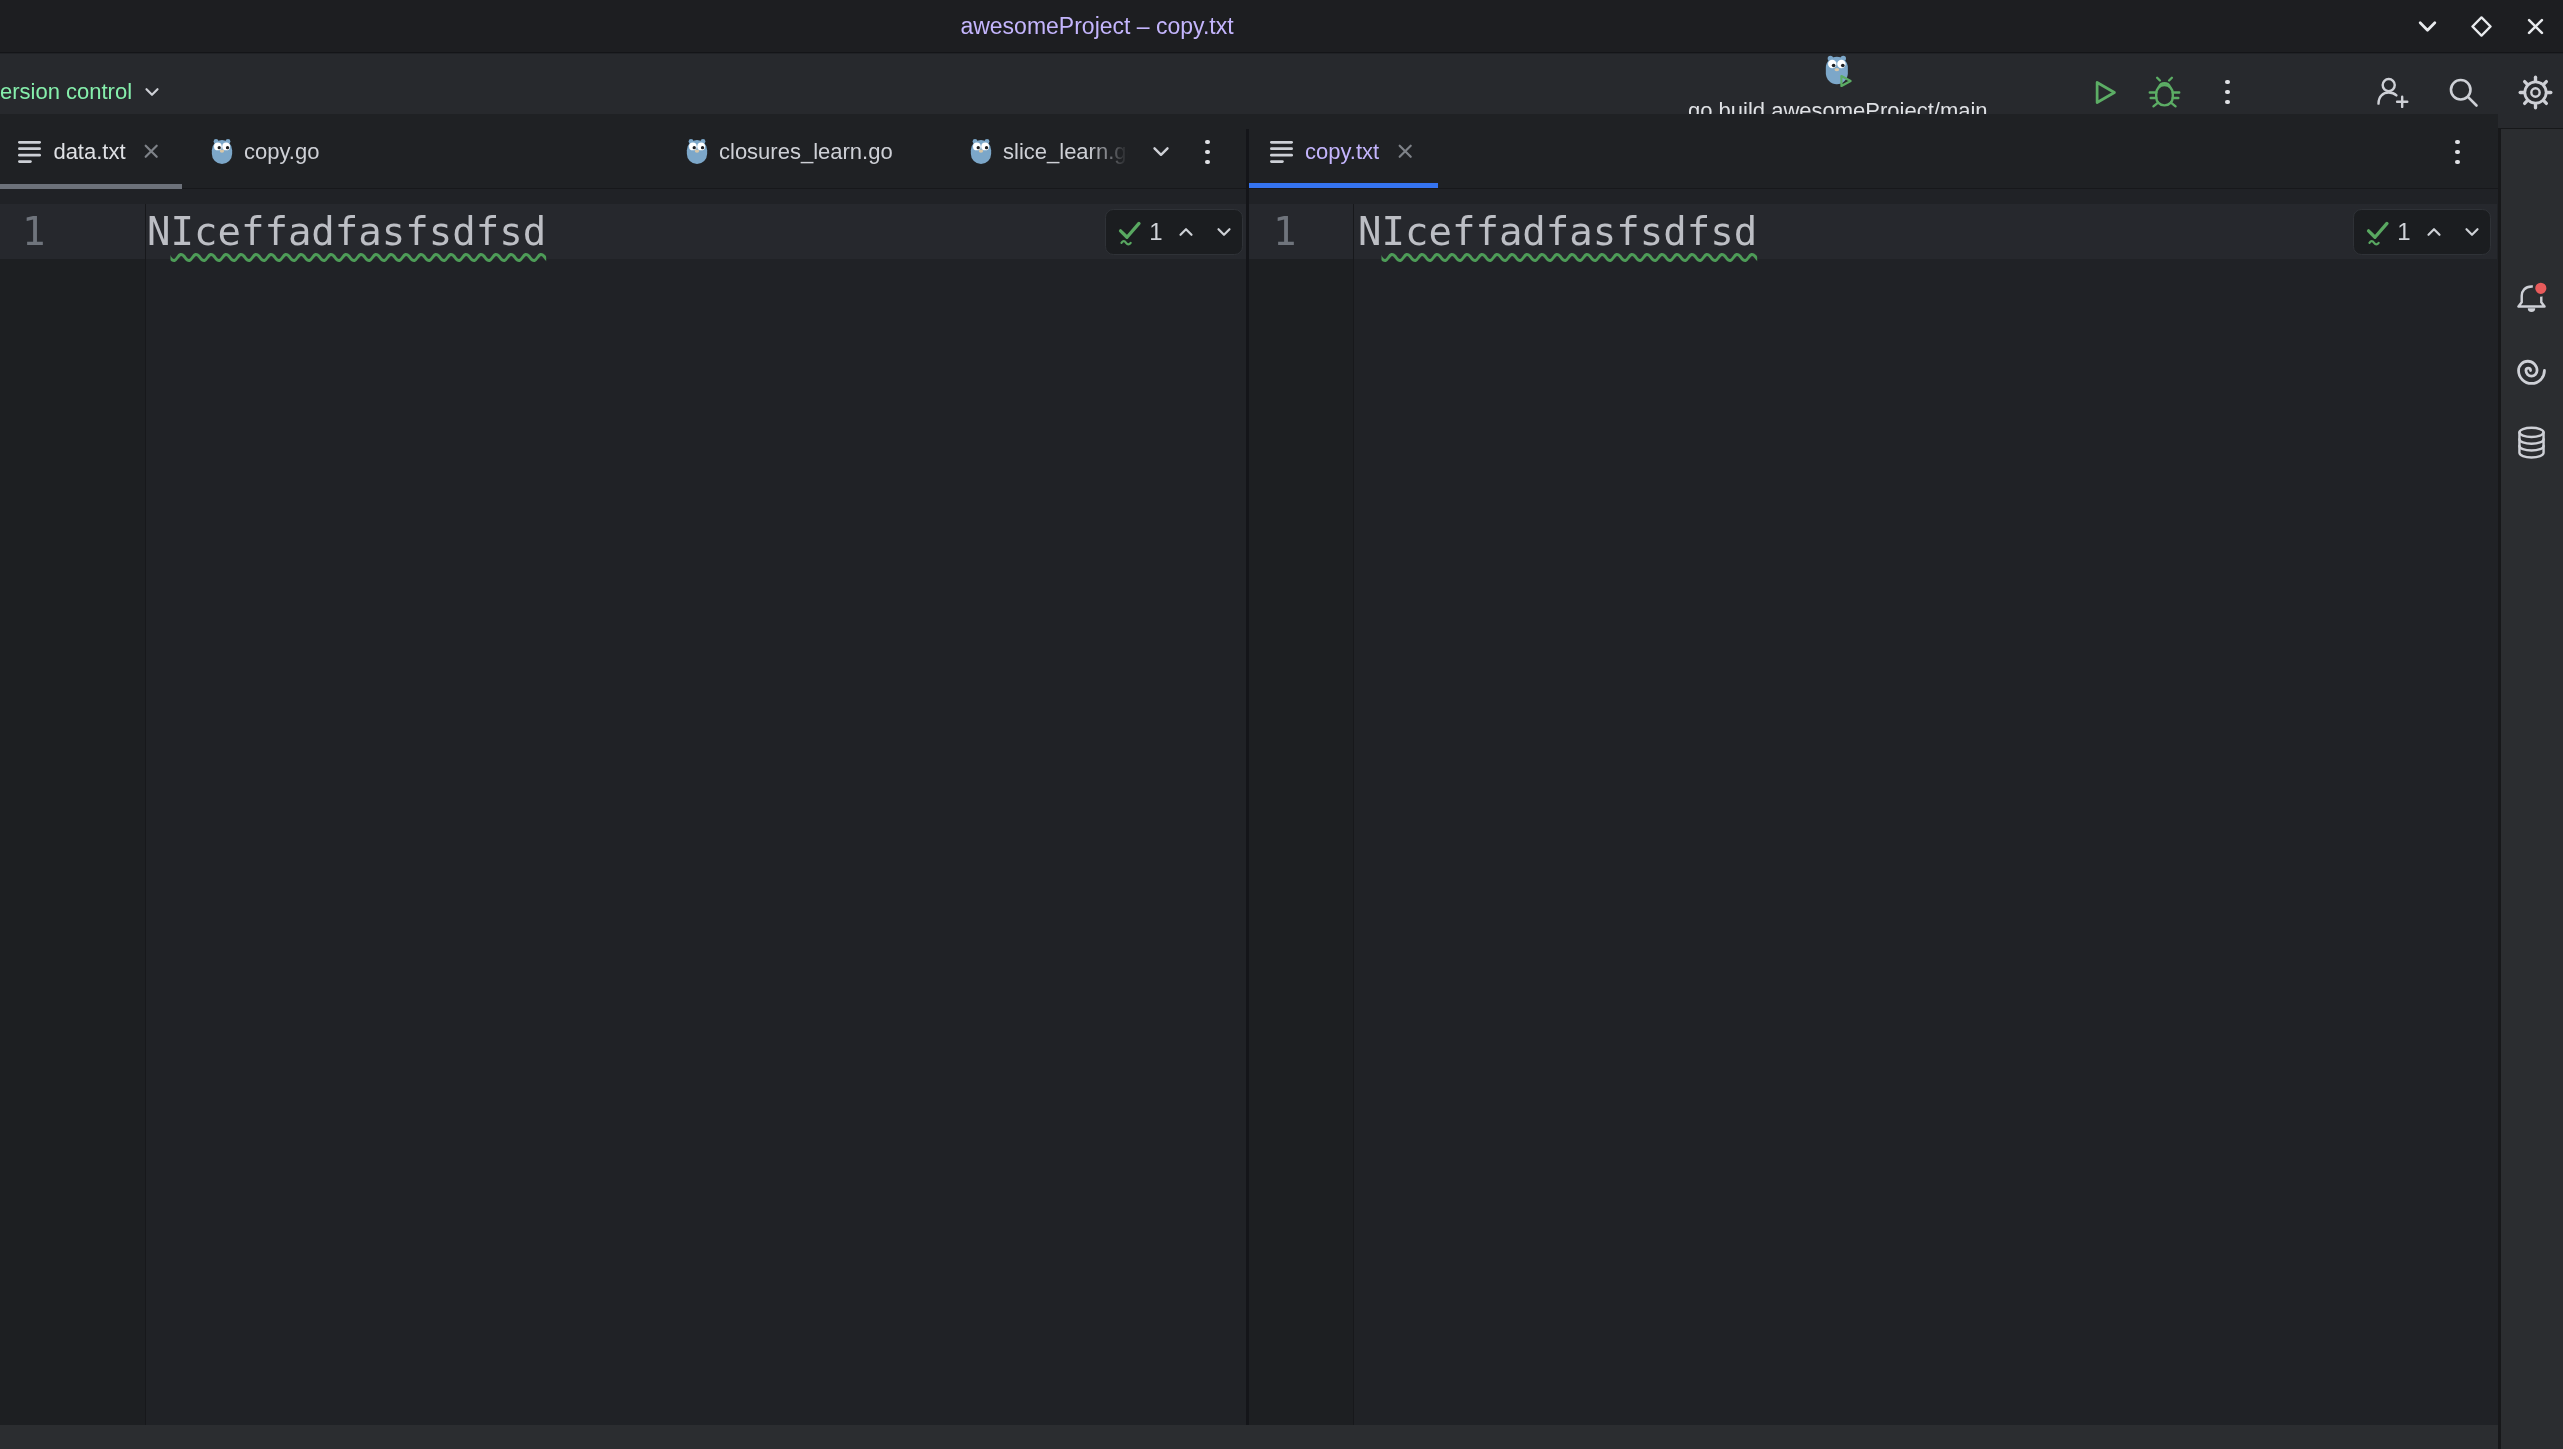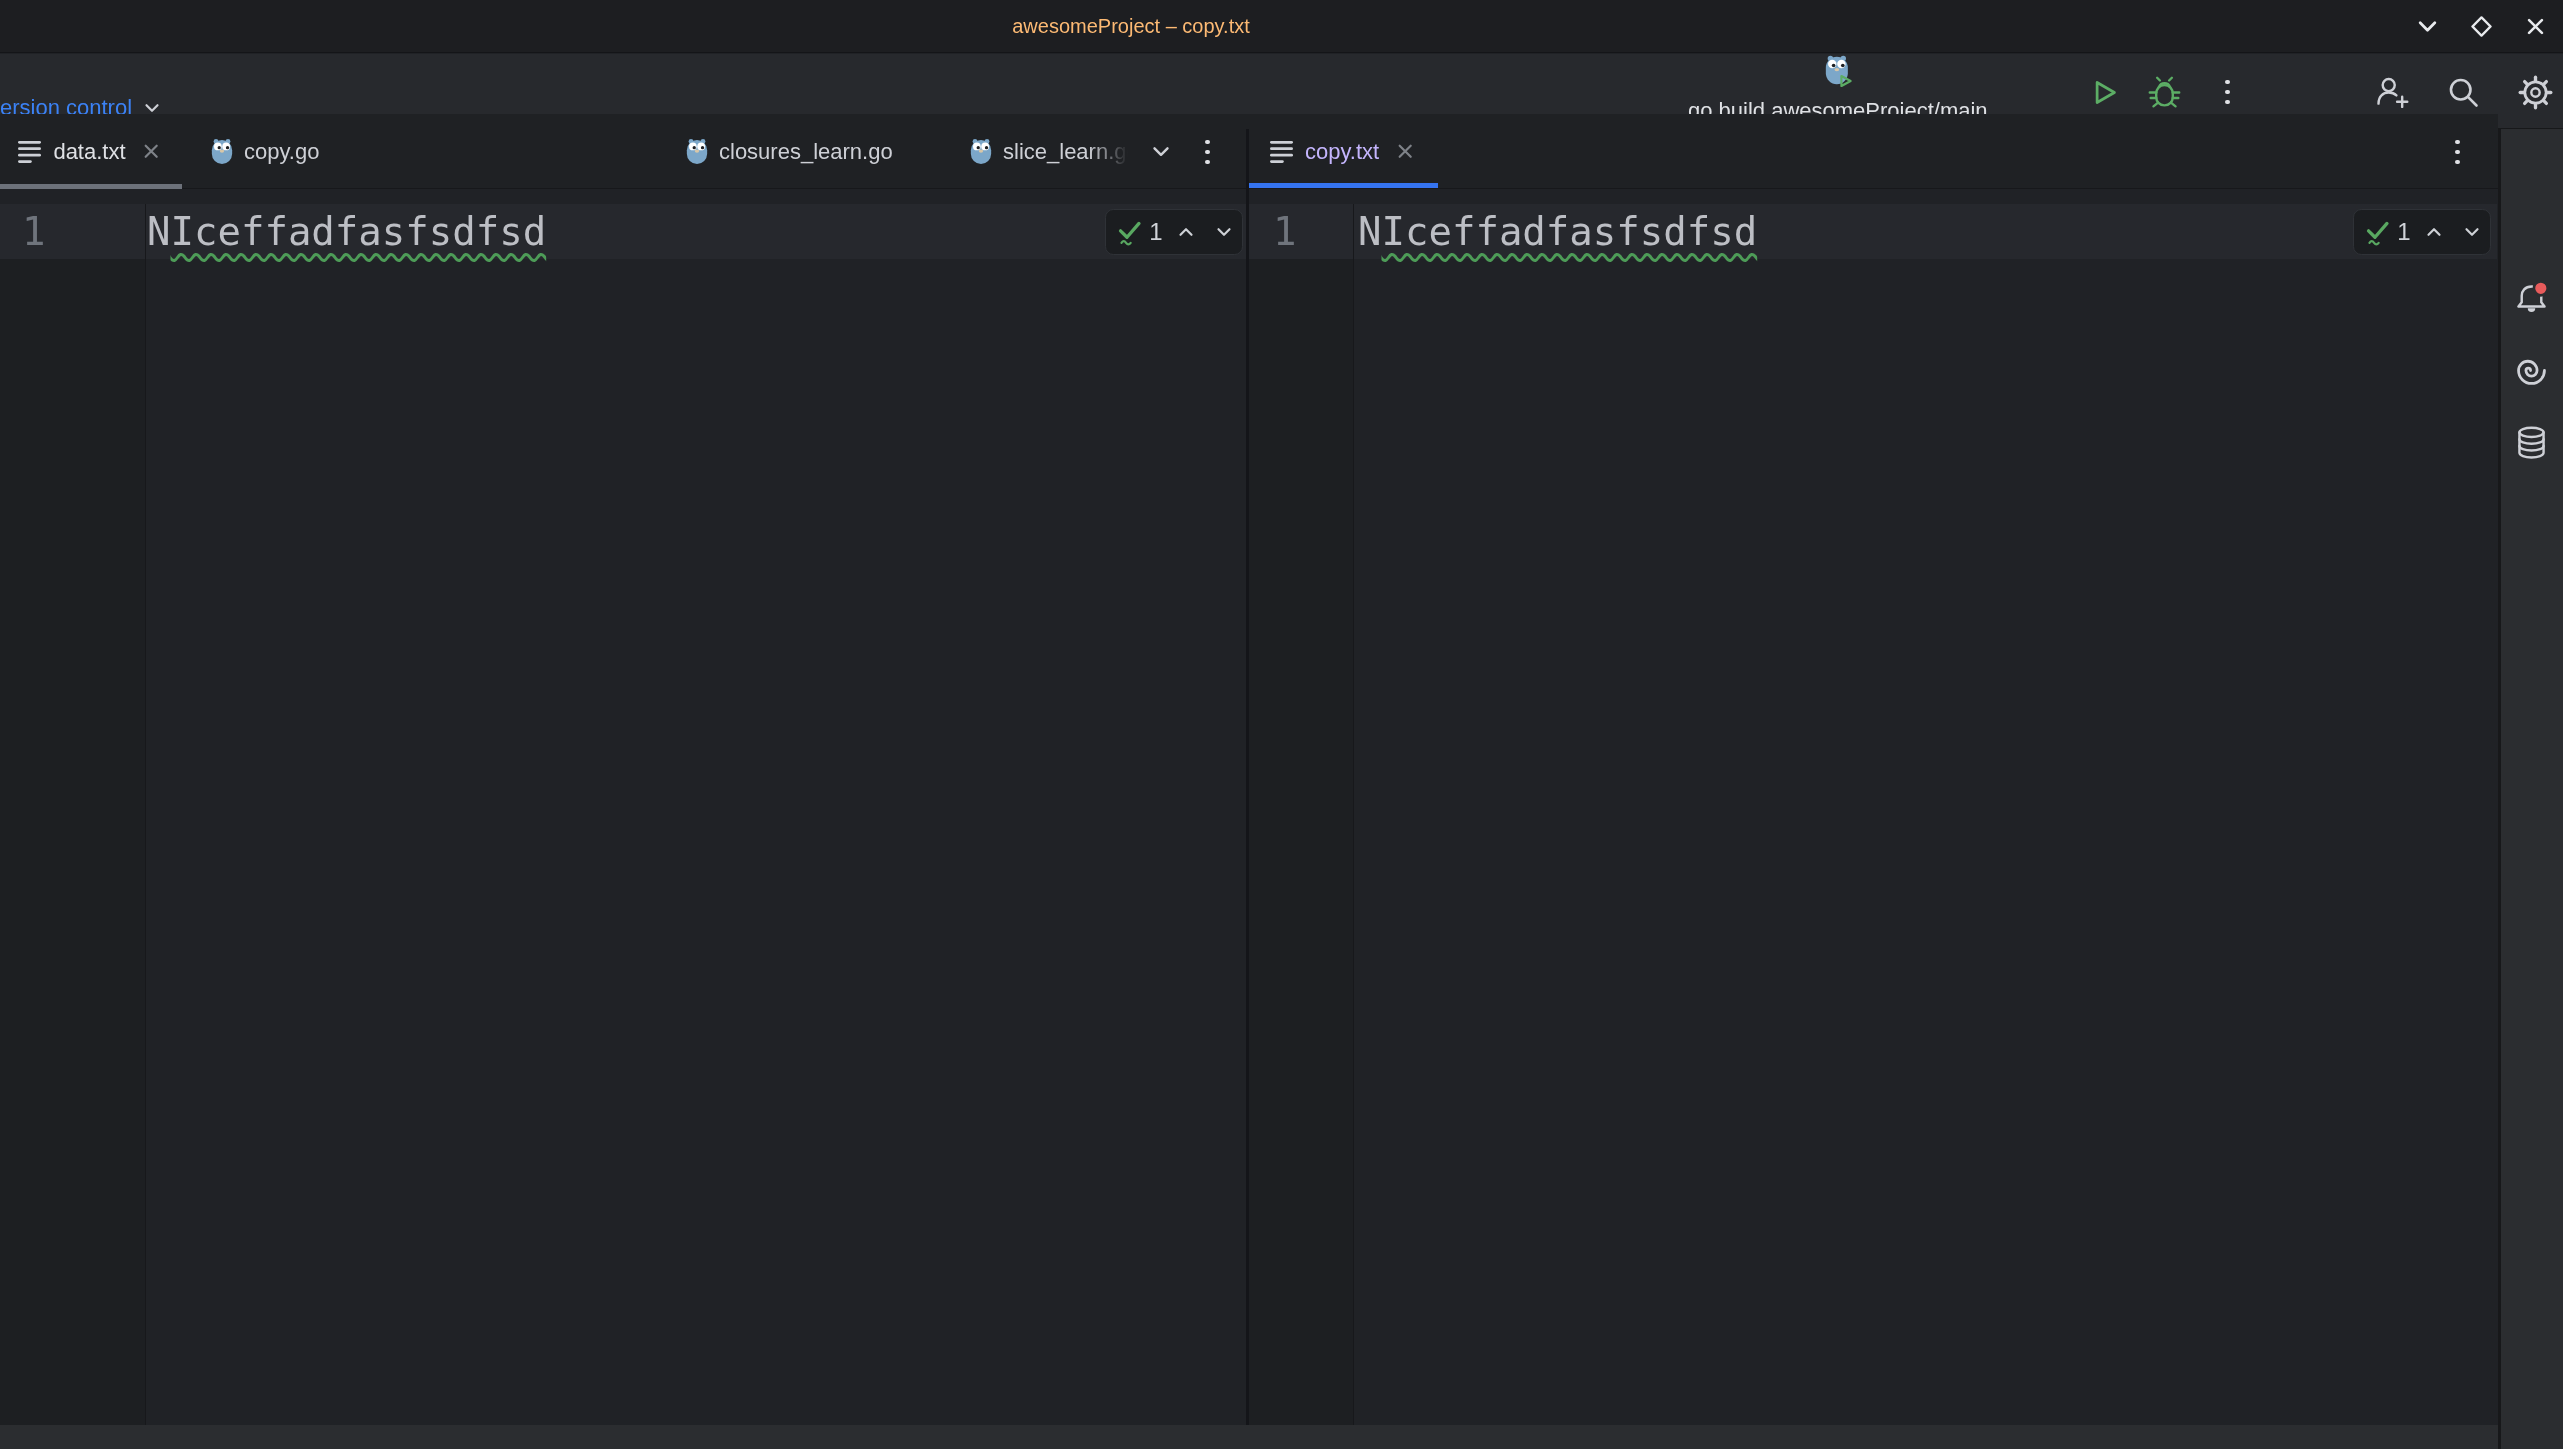--- a/index.html
+++ b/index.html
@@ -7,30 +7,30 @@
   .root {
     position:relative; width:2563px; height:1449px; overflow:hidden;
     background:#202226; font-family:"Liberation Sans", sans-serif;
     -webkit-font-smoothing:antialiased;
   }
   svg { display:block; }
 
   
   .titlebar { position:absolute; left:0; top:0; width:2563px; height:53px;
     background:#1d1e21; border-bottom:0.9px solid #141518; }
-  .title { position:absolute; left:1131px; top:50%; transform:translate(-50%,-50%);
-    font-size:20px; color:#fdba74; white-space:nowrap; }
+  .title { position:absolute; left:1097px; top:50%; transform:translate(-50%,-50%);
+    font-size:23px; color:#c4b5fd; white-space:nowrap; }
   .win-controls { position:absolute; right:7.4px; top:0; height:53px; display:flex; align-items:center; gap:13px; }
   .win-btn { width:41px; height:41px; display:flex; align-items:center; justify-content:center; }
 
   
   .toolbar { position:absolute; left:0; top:54px; width:2563px; height:75px;
     background:#27292d; border-bottom:0.9px solid #17181a; }
-  .vcs-widget { position:absolute; left:0; top:16px; height:75px; display:flex; align-items:center; gap:9.2px;
-    color:#3b82f6; font-size:22px; white-space:nowrap; }
+  .vcs-widget { position:absolute; left:0; top:0; height:75px; display:flex; align-items:center; gap:9.2px;
+    color:#86efac; font-size:22px; white-space:nowrap; }
   .run-config { position:absolute; left:1688px; top:0; height:75px; display:flex; align-items:center; gap:11px;
     color:#dfe1e5; font-size:22px; white-space:nowrap;flex-direction:column; }
   .icon-btn { position:absolute; top:17.5px; width:41px; height:41px; border-radius:7.4px;
     display:flex; align-items:center; justify-content:center; }
 
   
   .tabbar { position:absolute; left:0; top:114px; width:2498px; height:75px;
     background:#1f2124; border-bottom:0.9px solid #17181b; }
   .tab { position:absolute; top:0; height:75px; display:flex; align-items:center; color:#ced0d6; font-size:22px; }
   .tab .lbl { white-space:nowrap; }

